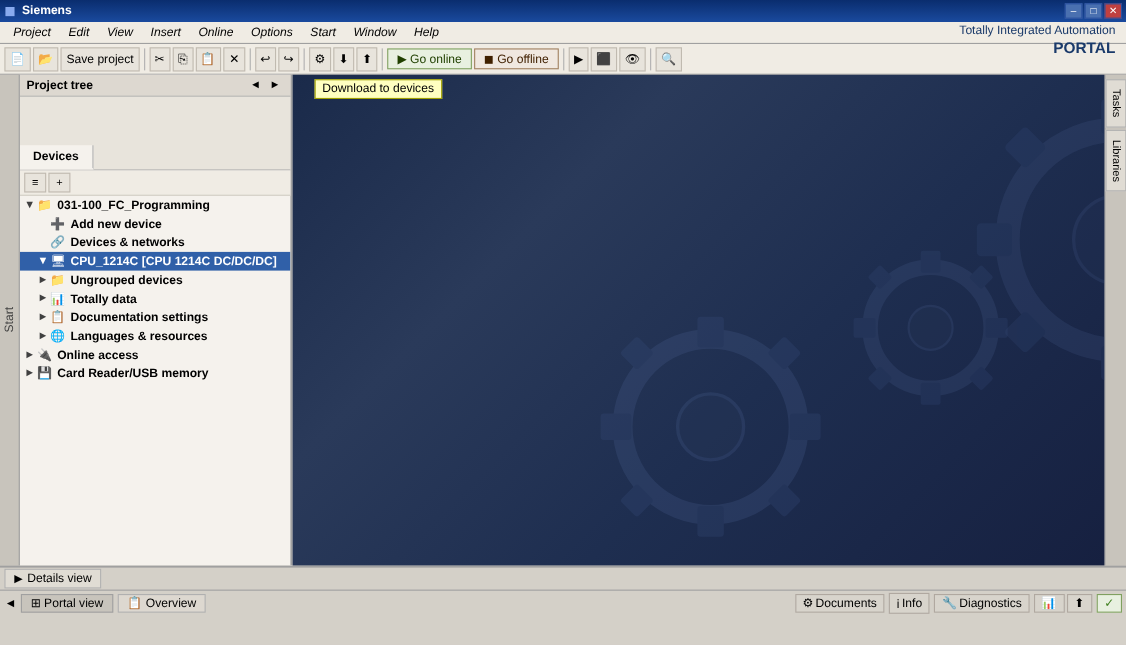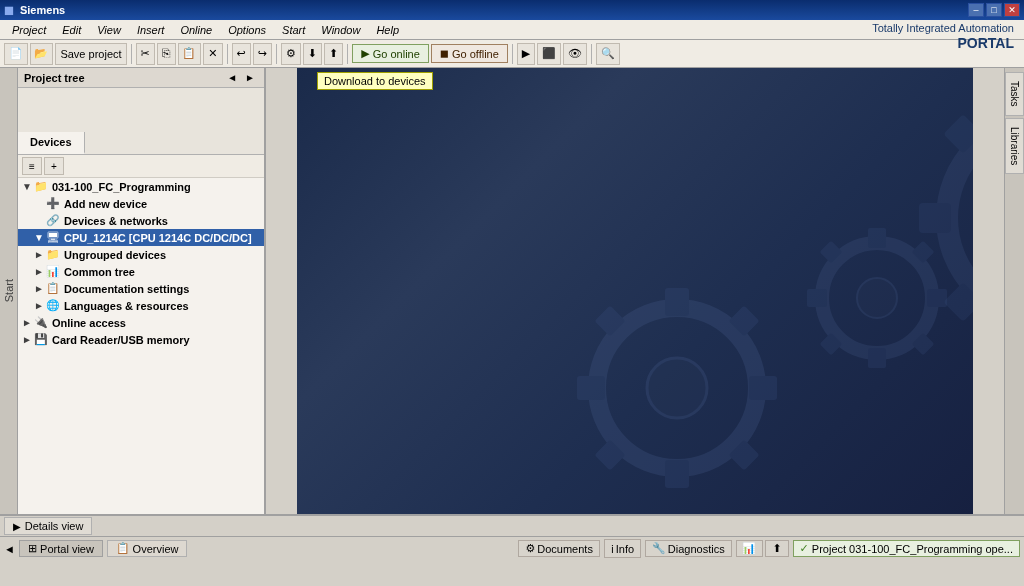--- a/index.html
+++ b/index.html
@@ -97,21 +97,20 @@
       line-height: 1.2;
     }
     #tia-brand .line1 { font-size: 11px; color: #1a3a6a; margin-left: 12px; }
     #tia-brand .line2 { font-size: 14px; font-weight: bold; color: #1a3a6a; }
 
     
     #main-layout {
       display: flex;
       height: calc(586px - 20px - 20px - 28px - 22px - 24px);
       position: relative;
-      gap: 31px;
     }
 
     
     #project-tree {
       width: 248px;
       min-width: 248px;
       background: #f5f2ed;
       border-right: 2px solid #a0a0a0;
       display: flex;
       flex-direction: column;
@@ -429,21 +428,21 @@
 
       <div class="tree-item indent-1">
         <span class="expander">►</span>
         <span class="item-icon" style="color:#e08020;">📁</span>
         <span class="item-label">Ungrouped devices</span>
       </div>
 
       <div class="tree-item indent-1">
         <span class="expander">►</span>
         <span class="item-icon" style="color:#2060c0;">📊</span>
-        <span class="item-label">Common tree</span>
+        <span class="item-label">Totally data</span>
       </div>
 
       <div class="tree-item indent-1">
         <span class="expander">►</span>
         <span class="item-icon" style="color:#2060c0;">📋</span>
         <span class="item-label">Documentation settings</span>
       </div>
 
       <div class="tree-item indent-1">
         <span class="expander">►</span>
@@ -568,16 +567,15 @@
     <div class="status-icon-btn">
       <span>🔧</span>
       <span>Diagnostics</span>
     </div>
     <div style="display:flex; gap:2px;">
       <div class="status-icon-btn">📊</div>
       <div class="status-icon-btn">⬆</div>
     </div>
     <div class="status-project">
       <span style="color:#408020;">✓</span>
-      <span>Project 031-100_FC_Programming ope...</span>
     </div>
   </div>
 </div>
 
 </body></html>

